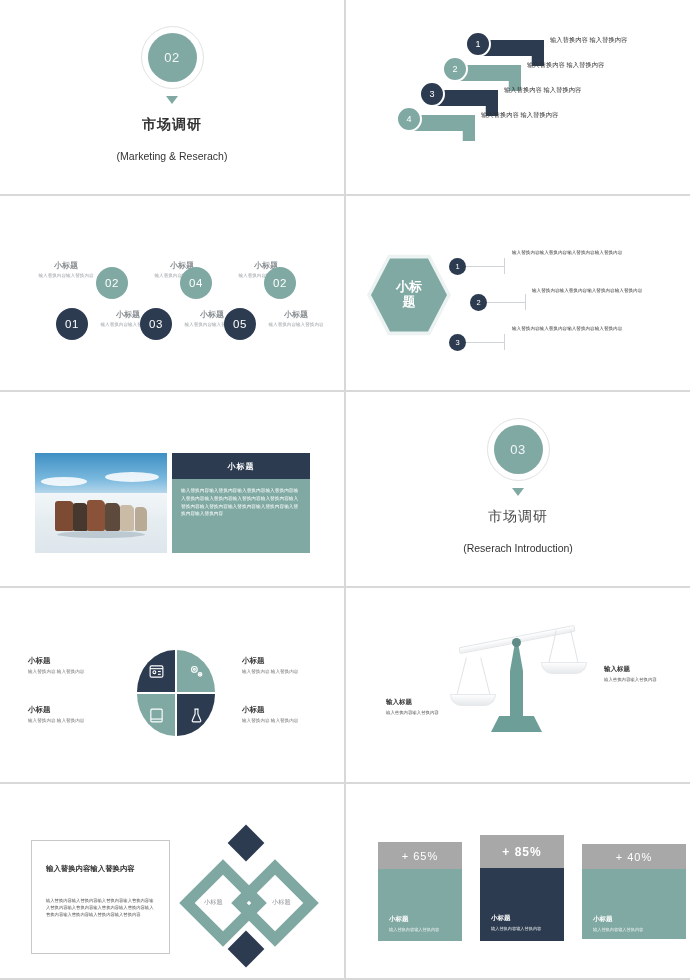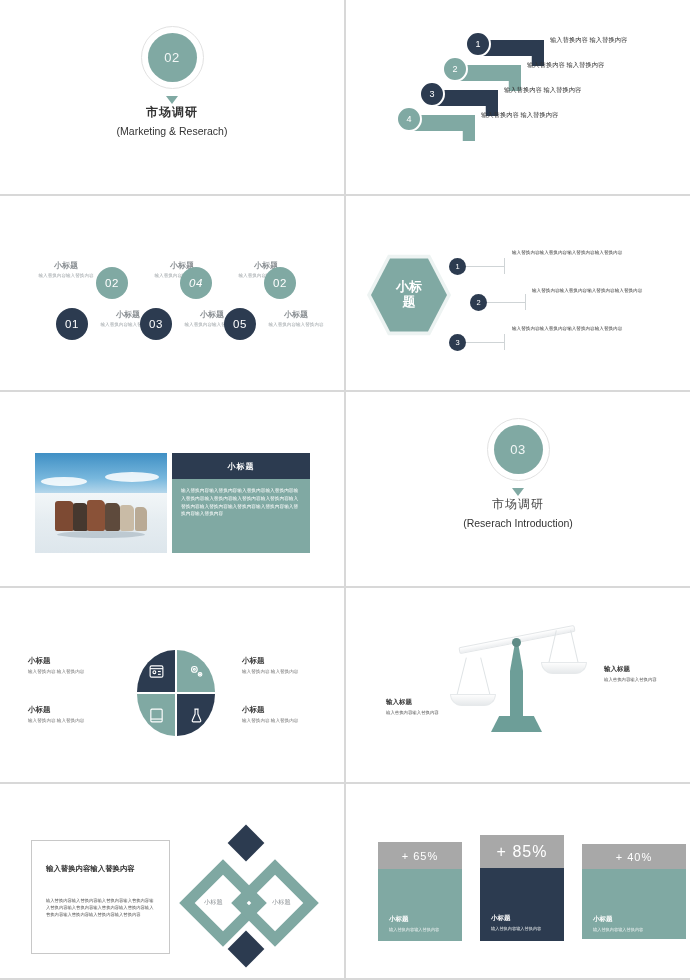--- a/index.html
+++ b/index.html
@@ -42,22 +42,22 @@
     background:#80a9a3;
     display:flex;align-items:center;justify-content:center;
     color:#f2f7f6;font-size:13px;letter-spacing:.5px;
   }
   .caret-down{
     width:0;height:0;margin-top:7px;
     border-left:6px solid transparent;
     border-right:6px solid transparent;
     border-top:8px solid #80a9a3;
   }
-  .div-cn{font-size:12px;font-weight:bold;color:#333;letter-spacing:1px;}
-  .div-en{margin-top:4px;font-size:10.5px;color:#333;}
+  .div-cn{margin-top:12px;font-size:14px;font-weight:bold;color:#333;letter-spacing:1px;}
+  .div-en{margin-top:16px;font-size:10.5px;color:#333;}
   .div-cn.light{font-weight:normal;color:#4a4a4a;}
 
   
   .steps{position:absolute;left:0;top:0;width:344px;height:194px;}
   .step-row{position:absolute;display:flex;align-items:center;}
   .chev{
     position:relative;width:68px;height:26px;
     clip-path:polygon(0 0,100% 0,100% 100%,82% 100%,82% 62%,0 62%);
   }
   .step-num{
@@ -259,21 +259,21 @@
         <div class="p">输入替换内容输入替换内容</div>
       </div>
       <div class="zcircle teal" style="left:96px;top:71px;">
         <span>02</span>
       </div>
 
       <div class="zlabel" style="left:144px;top:64px;">
         <div class="h">小标题</div>
         <div class="p">输入替换内容输入替换内容</div>
       </div>
-      <div class="zcircle teal" style="left:180px;top:71px;font-style:italic;">
+      <div class="zcircle teal" style="left:180px;top:71px;">
         <span>04</span>
       </div>
 
       <div class="zlabel" style="left:228px;top:64px;">
         <div class="h">小标题</div>
         <div class="p">输入替换内容输入替换内容</div>
       </div>
       <div class="zcircle teal" style="left:264px;top:71px;">
         <span>02</span>
       </div>
@@ -462,21 +462,21 @@
 
       <div class="card" style="left:32px;top:58px;width:84px;">
         <div class="card-head" style="height:27px;">+ 65%</div>
         <div class="card-body teal" style="height:72px;">
           <div class="h">小标题</div>
           <div class="p">输入替换内容输入替换内容</div>
         </div>
       </div>
 
       <div class="card" style="left:134px;top:51px;width:84px;">
-        <div class="card-head" style="height:33px;font-size:16px;">+ 85%</div>
+        <div class="card-head" style="height:33px;font-size:12px;font-weight:bold;">+ 85%</div>
         <div class="card-body navy" style="height:73px;">
           <div class="h">小标题</div>
           <div class="p">输入替换内容输入替换内容</div>
         </div>
       </div>
 
       <div class="card" style="left:236px;top:60px;width:104px;">
         <div class="card-head" style="height:25px;">+ 40%</div>
         <div class="card-body teal" style="height:70px;">
           <div class="h">小标题</div>

